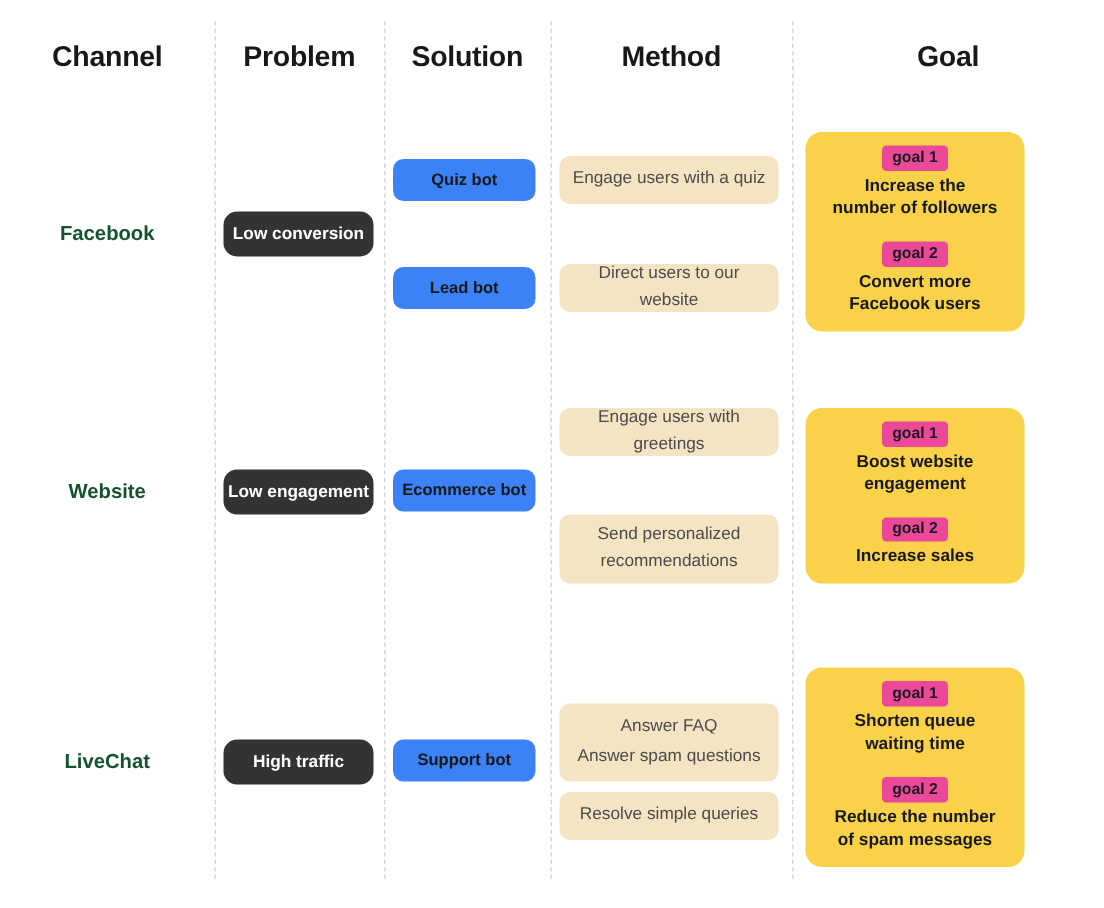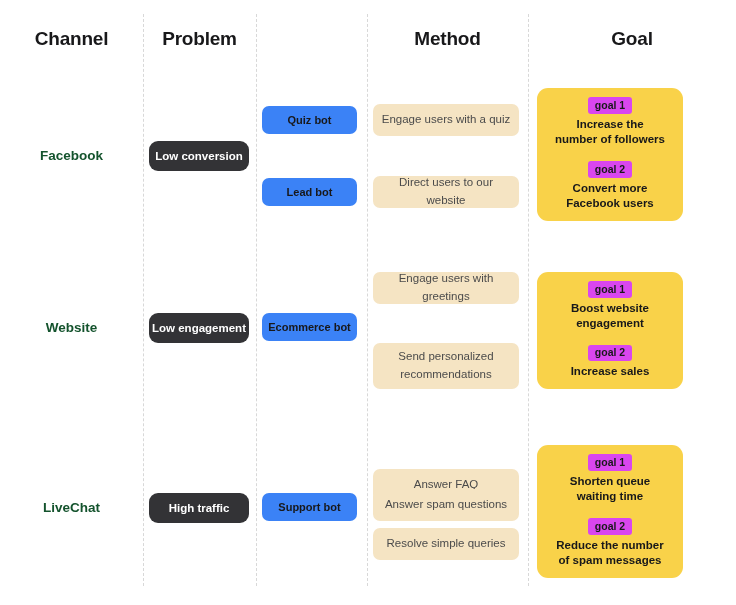--- a/index.html
+++ b/index.html
@@ -133,21 +133,21 @@
     align-items: center;
     justify-content: center;
     gap: 13px;
   }
   .goal-block {
     display: flex;
     flex-direction: column;
     align-items: center;
   }
   .goal-badge {
-    background: #d946ef;
+    background: #ec4899;
     color: #18181a;
     font-size: 10.5px;
     font-weight: bold;
     border-radius: 3px;
     padding: 1.5px 7px 2px 7px;
     margin-bottom: 3px;
     white-space: nowrap;
     line-height: 1.25;
   }
   .goal-text {
@@ -165,20 +165,21 @@
 <div class="board">
 
   <div class="divider d1"></div>
   <div class="divider d2"></div>
   <div class="divider d3"></div>
   <div class="divider d4"></div>
 
   <div class="headers">
     <div class="col-header h-channel">Channel</div>
     <div class="col-header h-problem">Problem</div>
+    <div class="col-header h-solution">Solution</div>
     <div class="col-header h-method">Method</div>
     <div class="col-header h-goal">Goal</div>
   </div>
 
   <div id="rows-root">
       <div class="channel-label" style="top: 148px;">Facebook</div>
       <div class="problem-pill" style="top: 141px;">Low conversion</div>
       <div class="solution-card" style="top: 106px;">Quiz bot</div>
       <div class="solution-card" style="top: 178px;">Lead bot</div>
       <div class="method-card" style="top: 104px; height: 32px; white-space: pre-line;">Engage users with a quiz</div>

